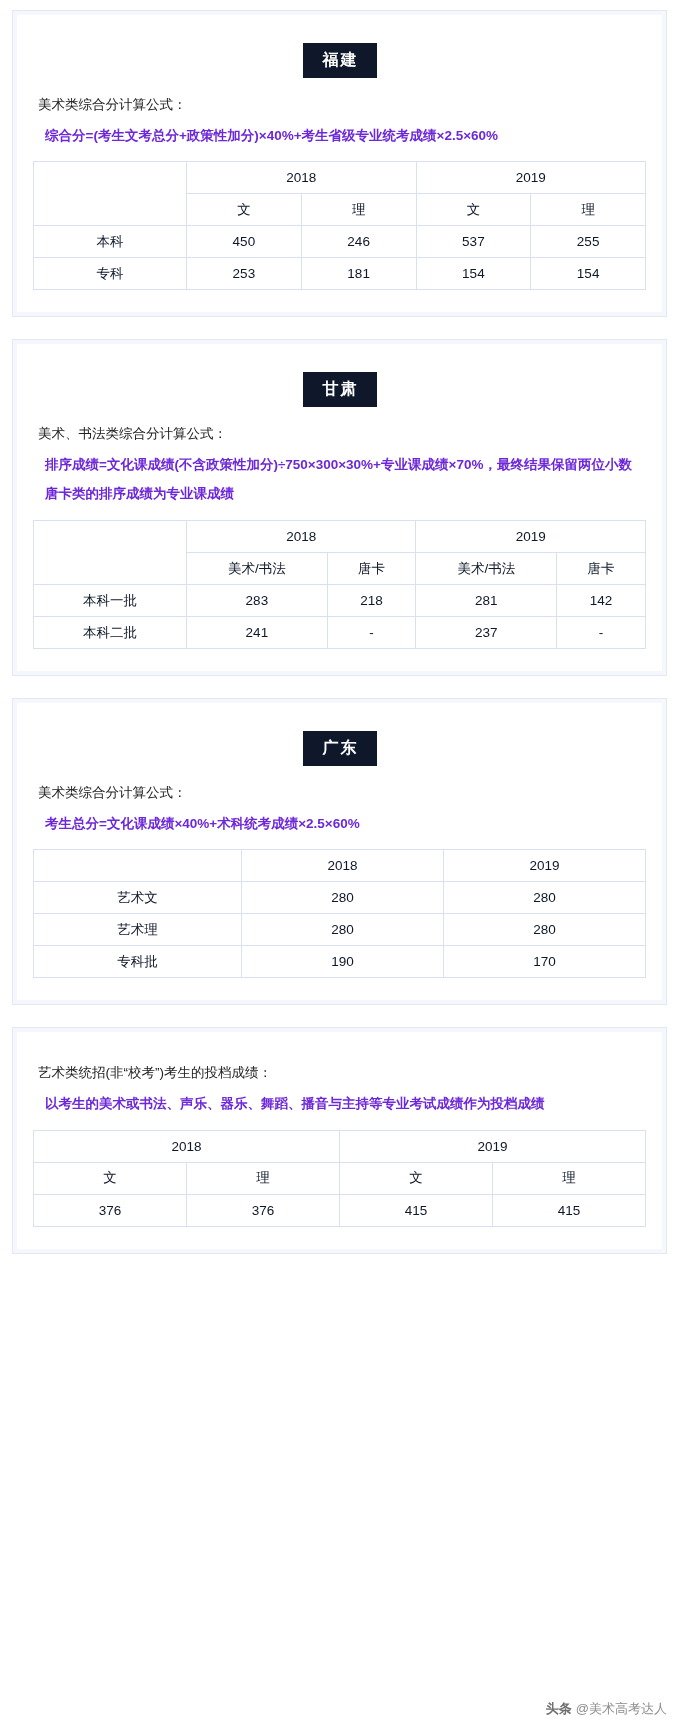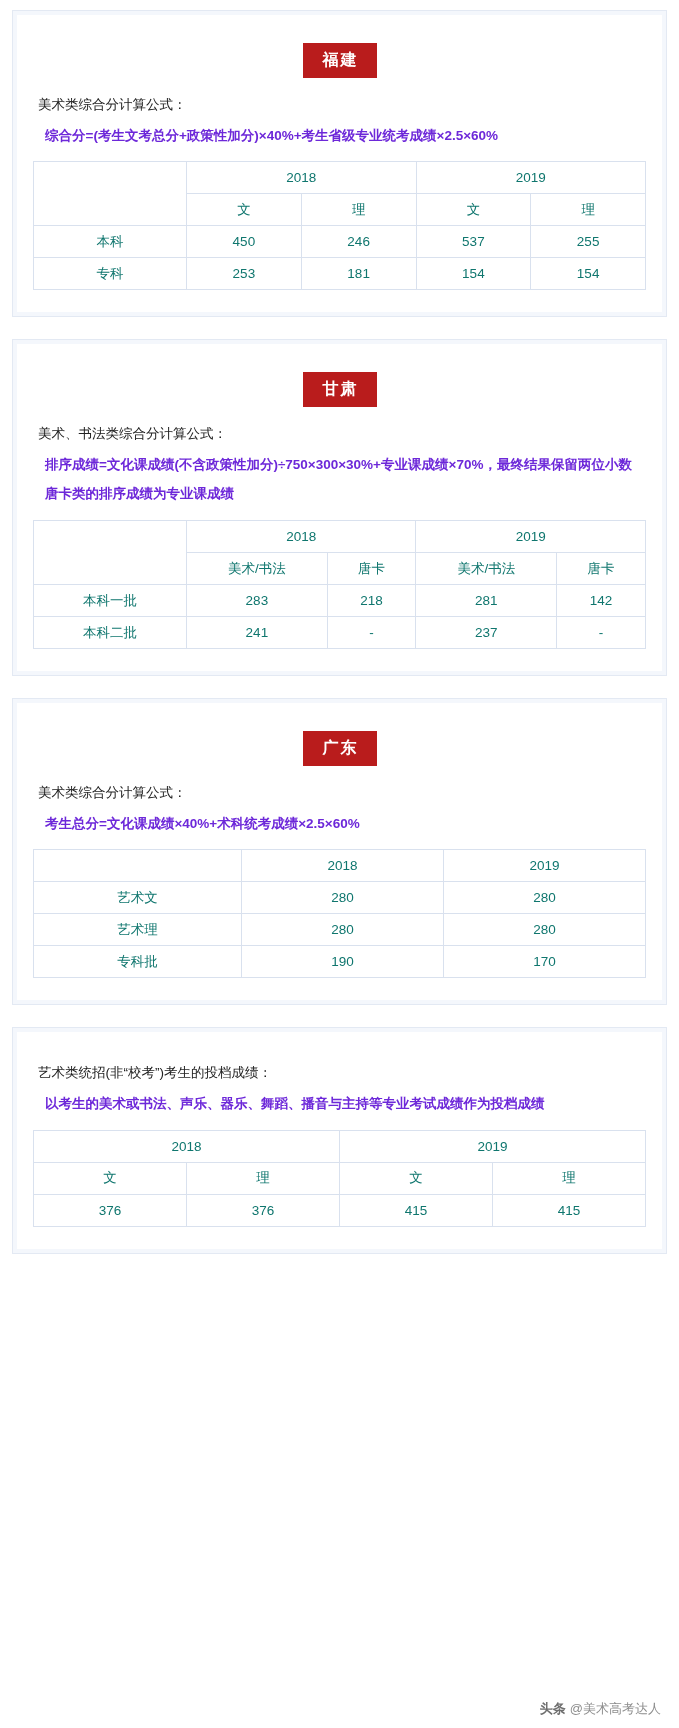--- a/index.html
+++ b/index.html
@@ -23,21 +23,21 @@
     box-shadow: 0 0 0 4px #f4f7fc inset;
     margin-bottom: 22px;
     padding: 18px 20px 26px 20px;
   }
   .badge-wrap {
     text-align: center;
     margin: 14px 0 10px 0;
   }
   .badge {
     display: inline-block;
-    background: #b91c1c;
+    background: #0f172a;
     color: #ffffff;
     font-size: 16px;
     font-weight: bold;
     letter-spacing: 2px;
     padding: 7px 18px 7px 20px;
     min-width: 62px;
     text-align: center;
   }
   .formula-head {
     font-size: 13.5px;
@@ -56,27 +56,27 @@
     width: 100%;
     border-collapse: collapse;
     margin-top: 14px;
     table-layout: fixed;
   }
   table.grid td, table.grid th {
     border: 1px solid #d9e1ee;
     text-align: center;
     font-weight: normal;
     font-size: 13.5px;
-    color: #0f766e;
+    color: #0f172a;
     height: 32px;
     padding: 4px 2px;
   }
   .footer {
     position: absolute;
-    right: 18px;
+    right: 12px;
     bottom: 10px;
     font-size: 13px;
     color: #8d8d8d;
   }
   .footer .mark {
     color: #6f6f6f;
     font-weight: bold;
     margin-right: 4px;
   }
 </style>

